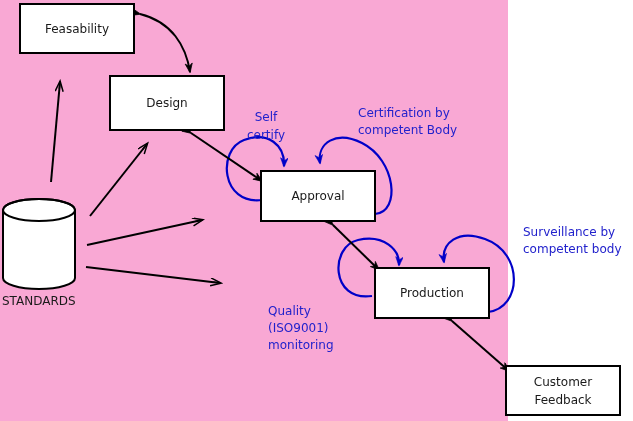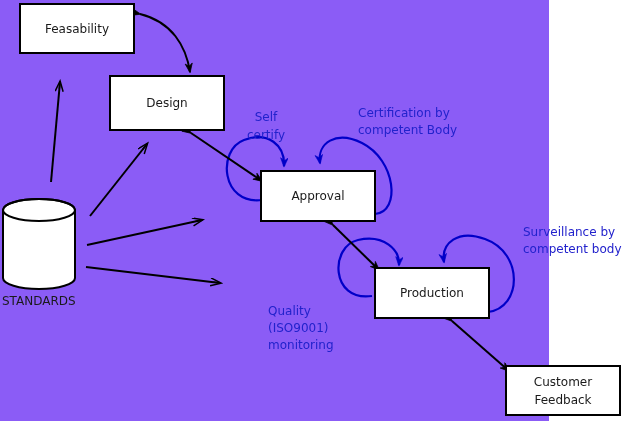--- a/index.html
+++ b/index.html
@@ -9,23 +9,23 @@
     background: #ffffff;
   }
   body {
     width: 633px;
     height: 421px;
     overflow: hidden;
     font-family: "DejaVu Sans", "Liberation Sans", sans-serif;
   }
   #diagram-canvas {
     position: relative;
-    width: 549px;
+    width: 508px;
     height: 421px;
-    background: #8b5cf6;
+    background: #f9a8d4;
   }
   svg.diagram-svg {
     position: absolute;
     top: 0;
     left: 0;
     width: 633px;
     height: 421px;
   }
   .node-box {
     fill: #ffffff;

